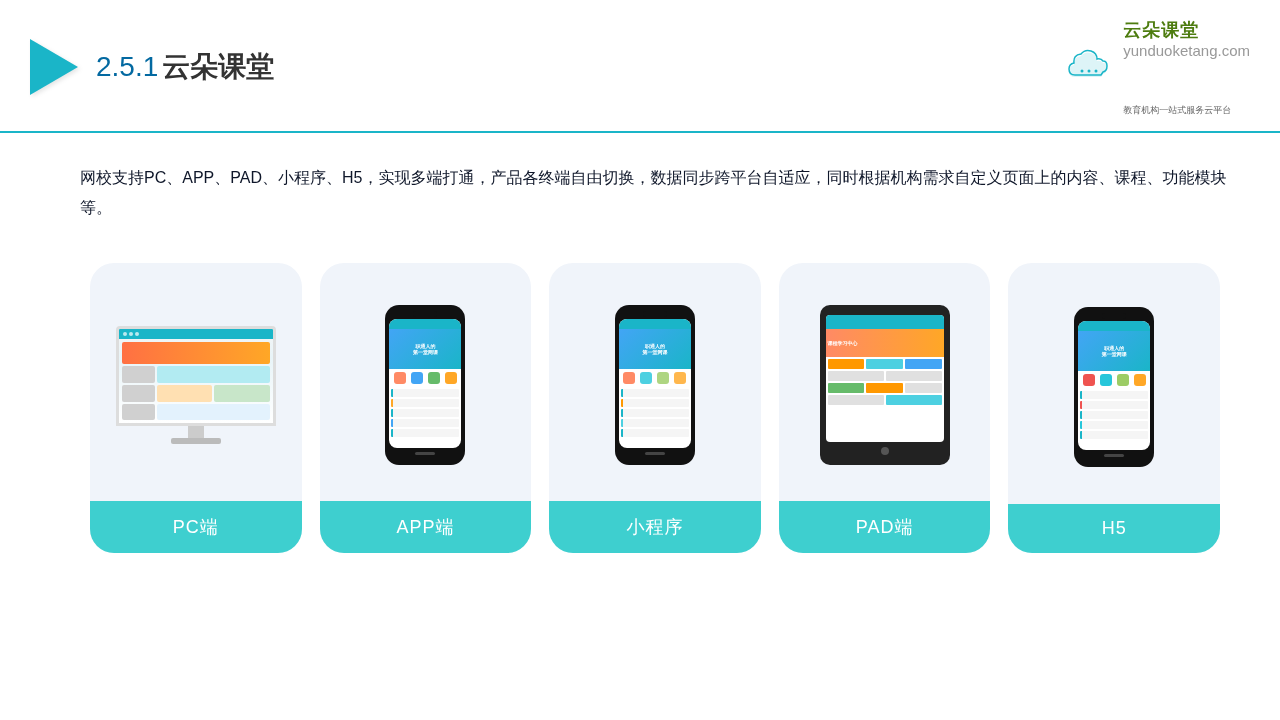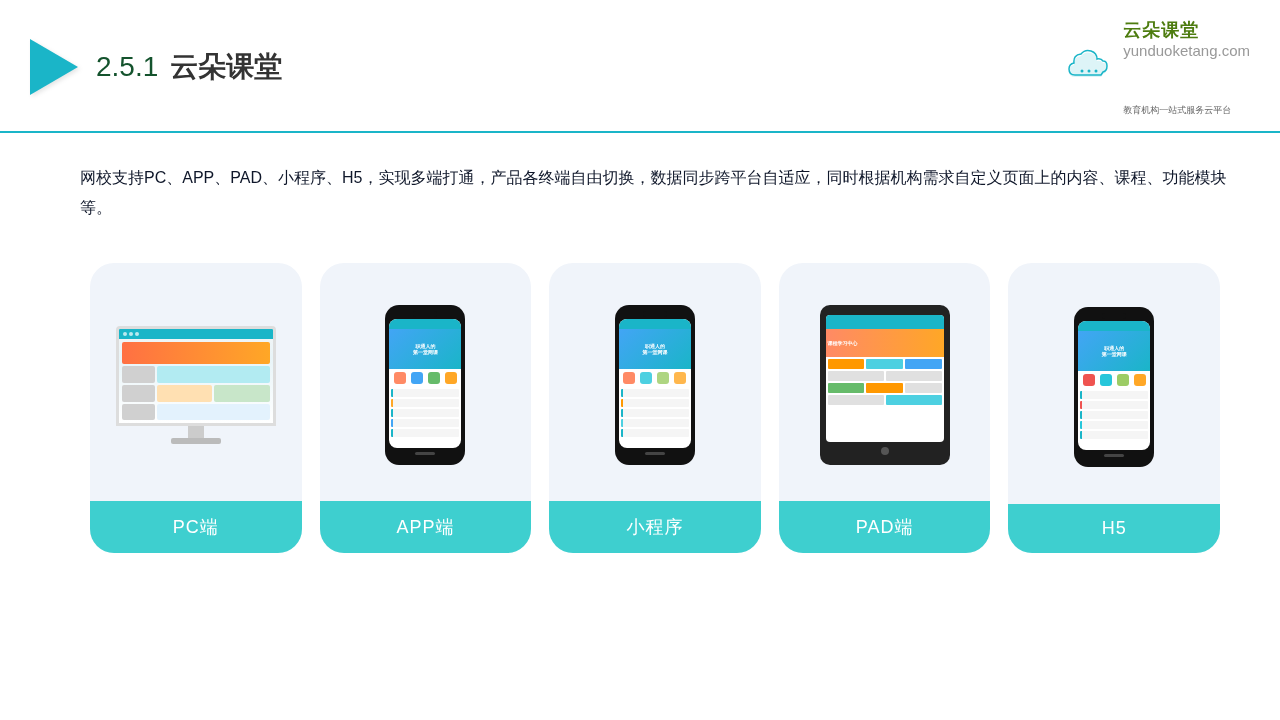--- a/index.html
+++ b/index.html
@@ -37,22 +37,22 @@
     }
 
     .page-title {
       font-size: 28px;
       font-weight: bold;
       color: #333;
     }
 
     .page-title .num {
       font-weight: normal;
-      color: #14532d;
-      margin-right: 12px;
+      color: #0369a1;
+      margin-right: 4px;
     }
 
     
     .brand-logo {
       display: flex;
       align-items: center;
       gap: 8px;
     }
 
     .brand-text-block {

